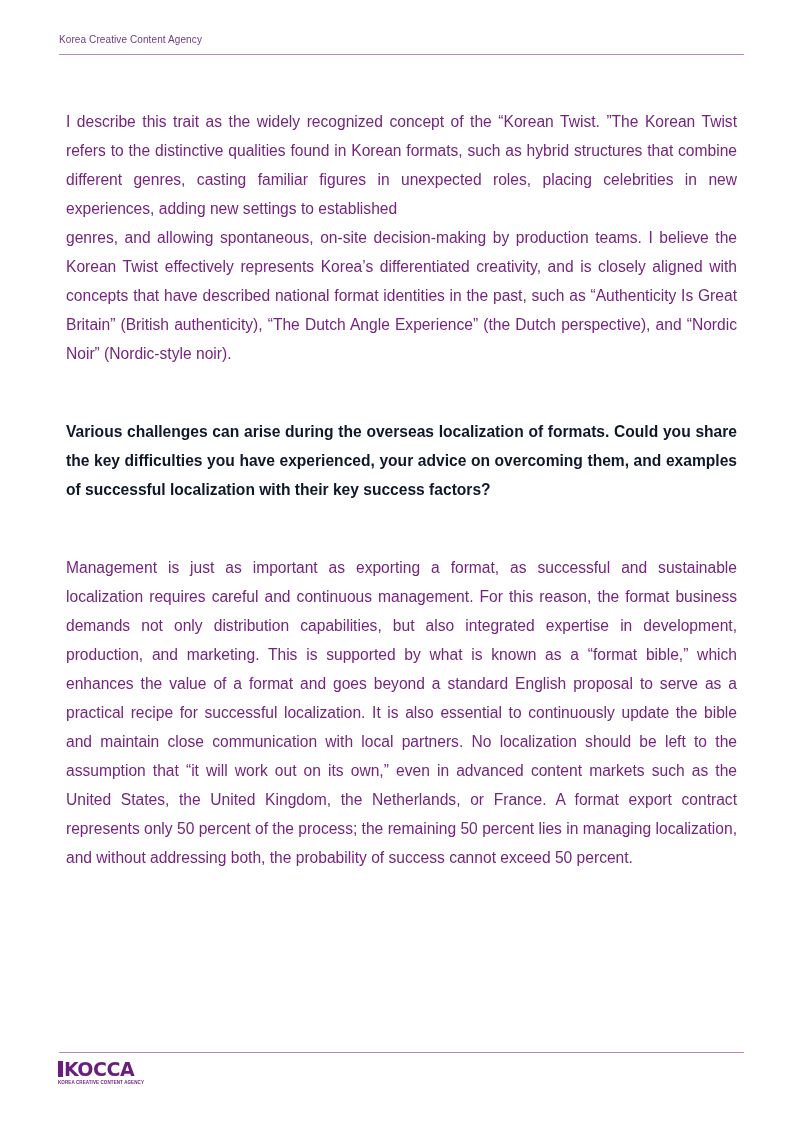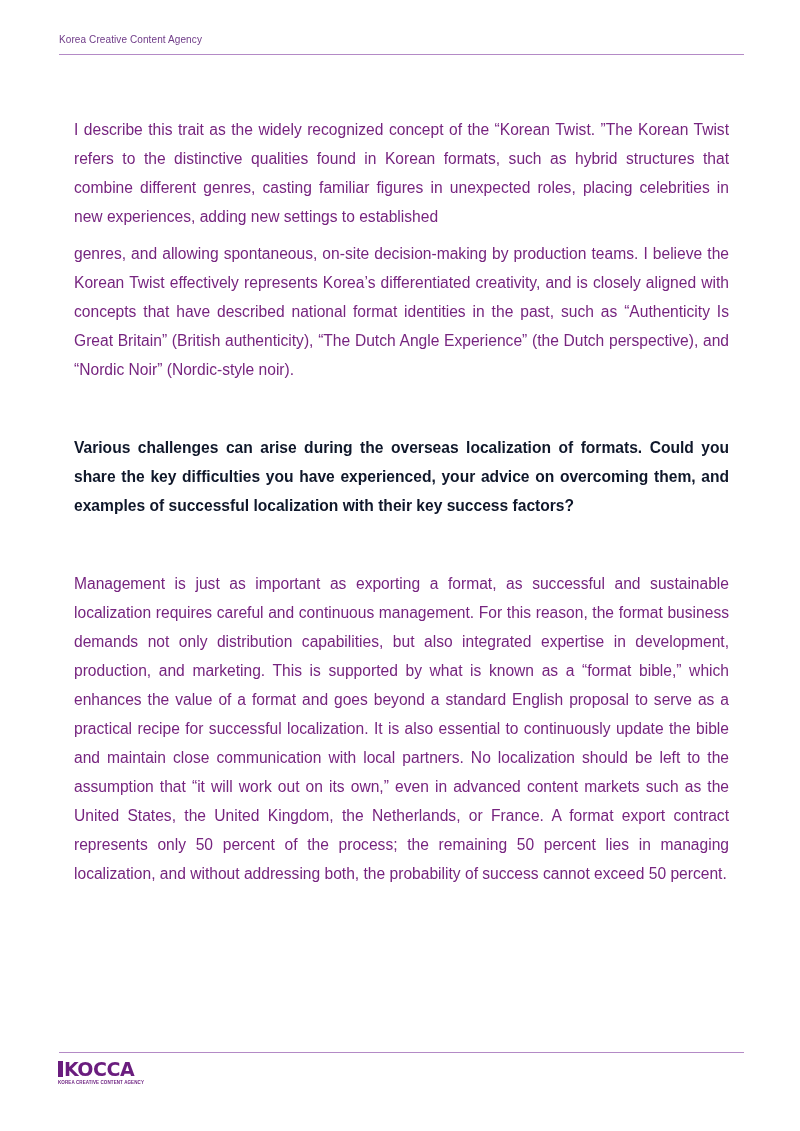--- a/index.html
+++ b/index.html
@@ -1,20 +1,20 @@
 <!DOCTYPE html>
 <html><head>
 <meta charset="utf-8">
 <style>
   html, body { margin: 0; padding: 0; background: #ffffff; }
   body { width: 800px; height: 1131px; position: relative; overflow: hidden; font-family: "Liberation Sans", "DejaVu Sans", sans-serif; }
   .header-title { position: absolute; left: 59px; top: 34px; font-size: 10px; color: #6e3a87; letter-spacing: 0.1px; }
   .header-rule { position: absolute; left: 59px; right: 56px; top: 54px; height: 1px; background: #b48ac6; }
   .content { position: absolute; left: 66px; width: 671px; top: 107px; }
-  p { margin: 8px; font-size: 15.6px; line-height: 29px; text-align: justify; }
+  p { margin: 0; font-size: 15.6px; line-height: 29px; text-align: justify; }
   .body-text { color: #76247f; }
   .q-text { color: #0f172a; font-weight: bold; }
   .p1 { margin-bottom: 0; }
   .p1b { margin-bottom: 49px; }
   .q { margin-bottom: 49px; }
   .footer-rule { position: absolute; left: 59px; right: 56px; top: 1052px; height: 1px; background: #b48ac6; }
   .logo { position: absolute; left: 58px; top: 1060px; text-align: center; }
   .logo-main { display: flex; align-items: center; }
   .logo-bar { width: 5px; height: 16px; background: #6a1d7e; margin-right: 1px; }
   .logo-text { font-family: "DejaVu Sans", sans-serif; font-weight: bold; font-size: 19px; color: #6a1d7e; letter-spacing: -0.5px; line-height: 18px; }

